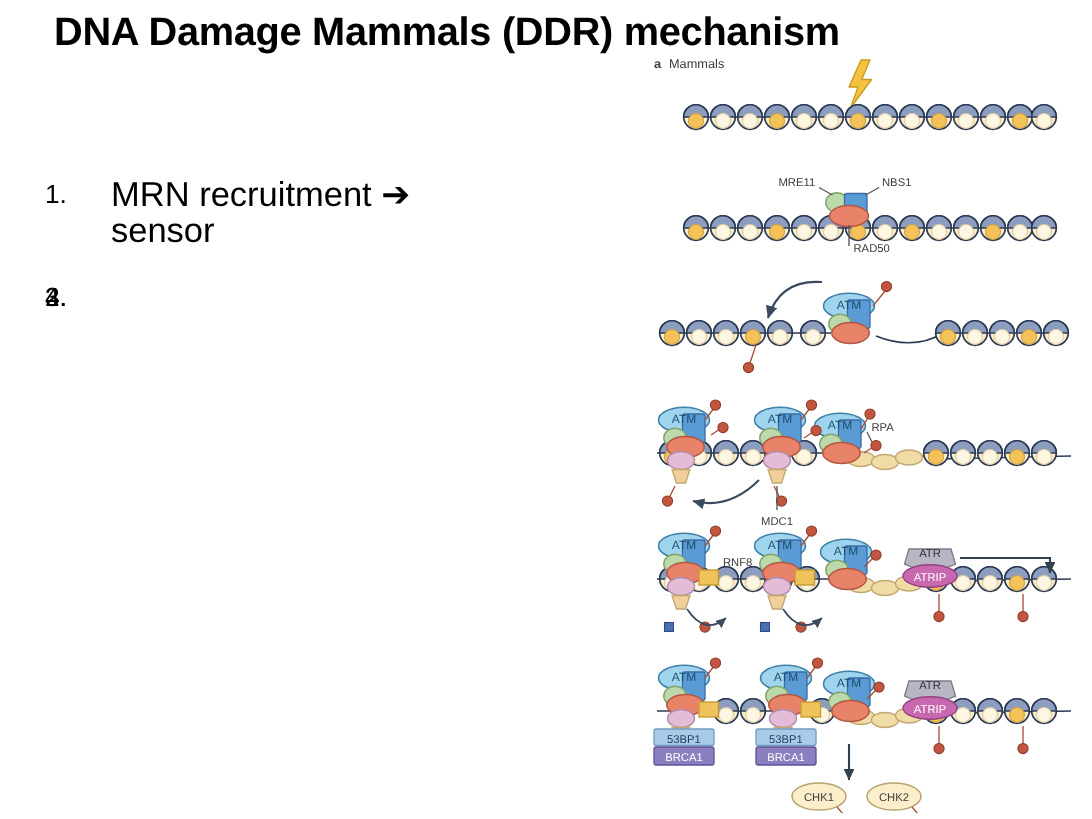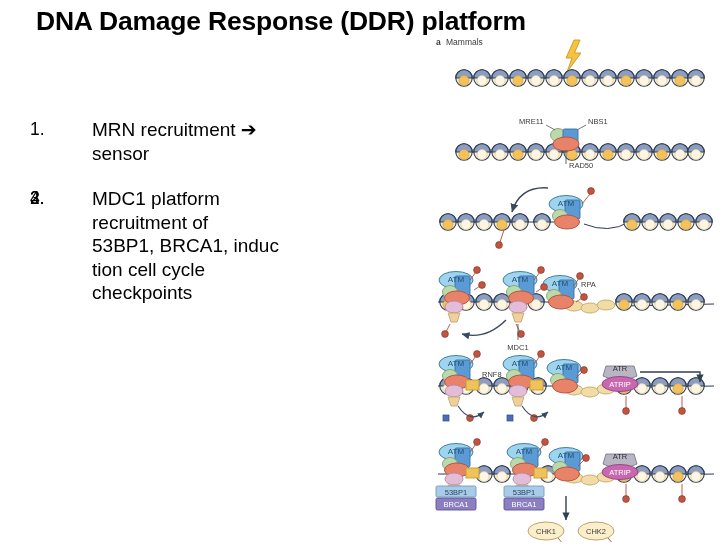--- a/index.html
+++ b/index.html
@@ -50,66 +50,61 @@
   .step-num {
     position: absolute;
     left: 0;
     top: 0;
     width: 34px;
     font-size: 17.5px;
     line-height: 23px;
     color: #000000;
   }
   .step-text {
-    margin-left: 62px;
-    font-size: 19px;
+    margin-left: 44px;
+    font-size: 23px;
     line-height: 23.5px;
     color: #000000;
     white-space: pre-line;
   }
   
   .figure {
     position: absolute;
     left: 424px;
     top: 34px;
     width: 300px;
     height: 508px;
   }
   .figure svg { display: block; }
 </style>
 </head>
 <body>
 
 <div class="slide">
 
-  <div class="title">DNA Damage Response (DDR)  platform</div>
+  <div class="title">DNA Damage Mammals (DDR)  mechanism</div>
 
   <div class="steps">
 
     <div class="step" style="top:0px;">
       <div class="step-num">1.</div>
       <div class="step-text">MRN recruitment  ➔
 sensor</div>
     </div>
 
     <div class="step" style="margin-top:22px;">
       <div class="step-num">2.</div>
     </div>
 
     <div class="step" style="margin-top:22px;">
       <div class="step-num">3.</div>
     </div>
 
     <div class="step" style="margin-top:22px;">
       <div class="step-num">4.</div>
-      <div class="step-text">MDC1 platform
-recruitment of
-53BP1, BRCA1, induc
-tion cell cycle
-checkpoints</div>
     </div>
 
   </div>
 
   <div class="figure">
     <svg width="300" height="508" viewBox="0 0 300 508" xmlns="http://www.w3.org/2000/svg">
       <defs>
 
         <g id="nuc-o">
           <circle cx="0" cy="0" r="8.2" fill="#fbedc6" stroke="#2b3a55" stroke-width="1.1"></circle>

